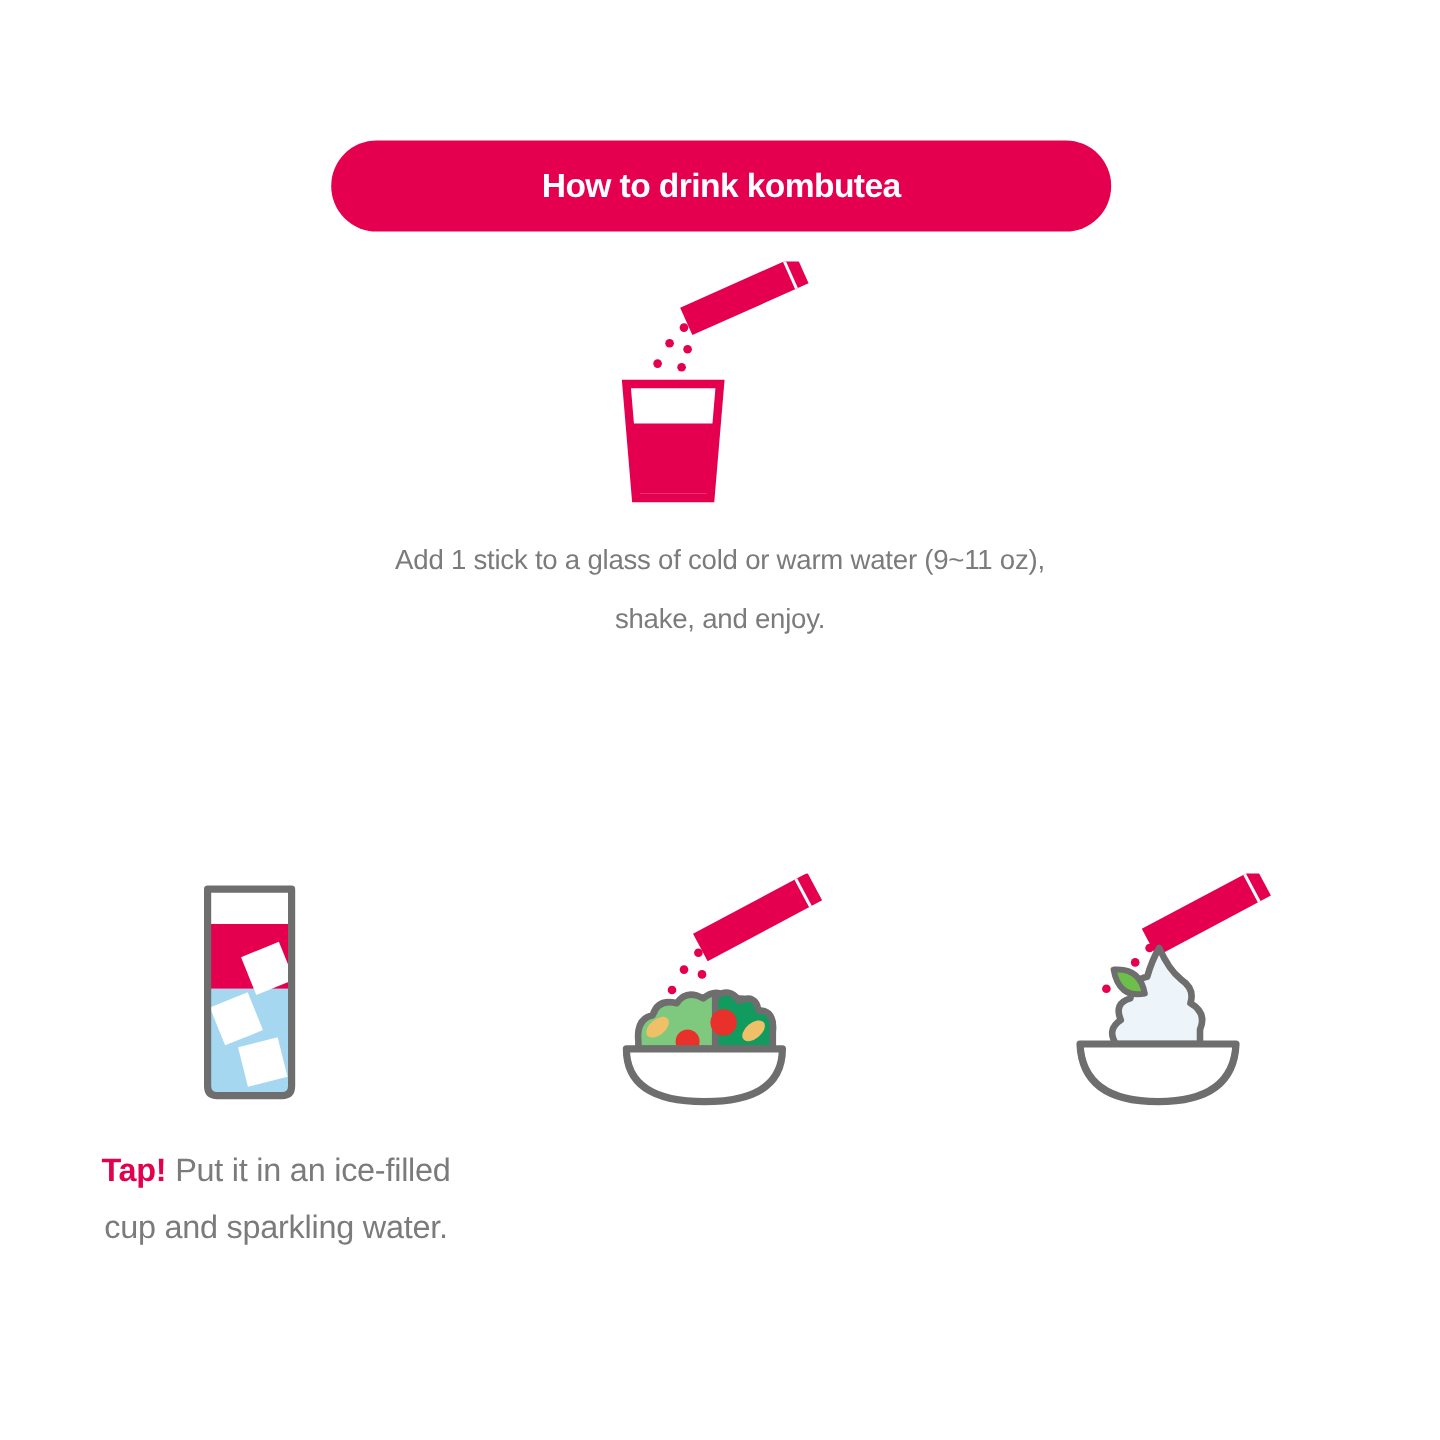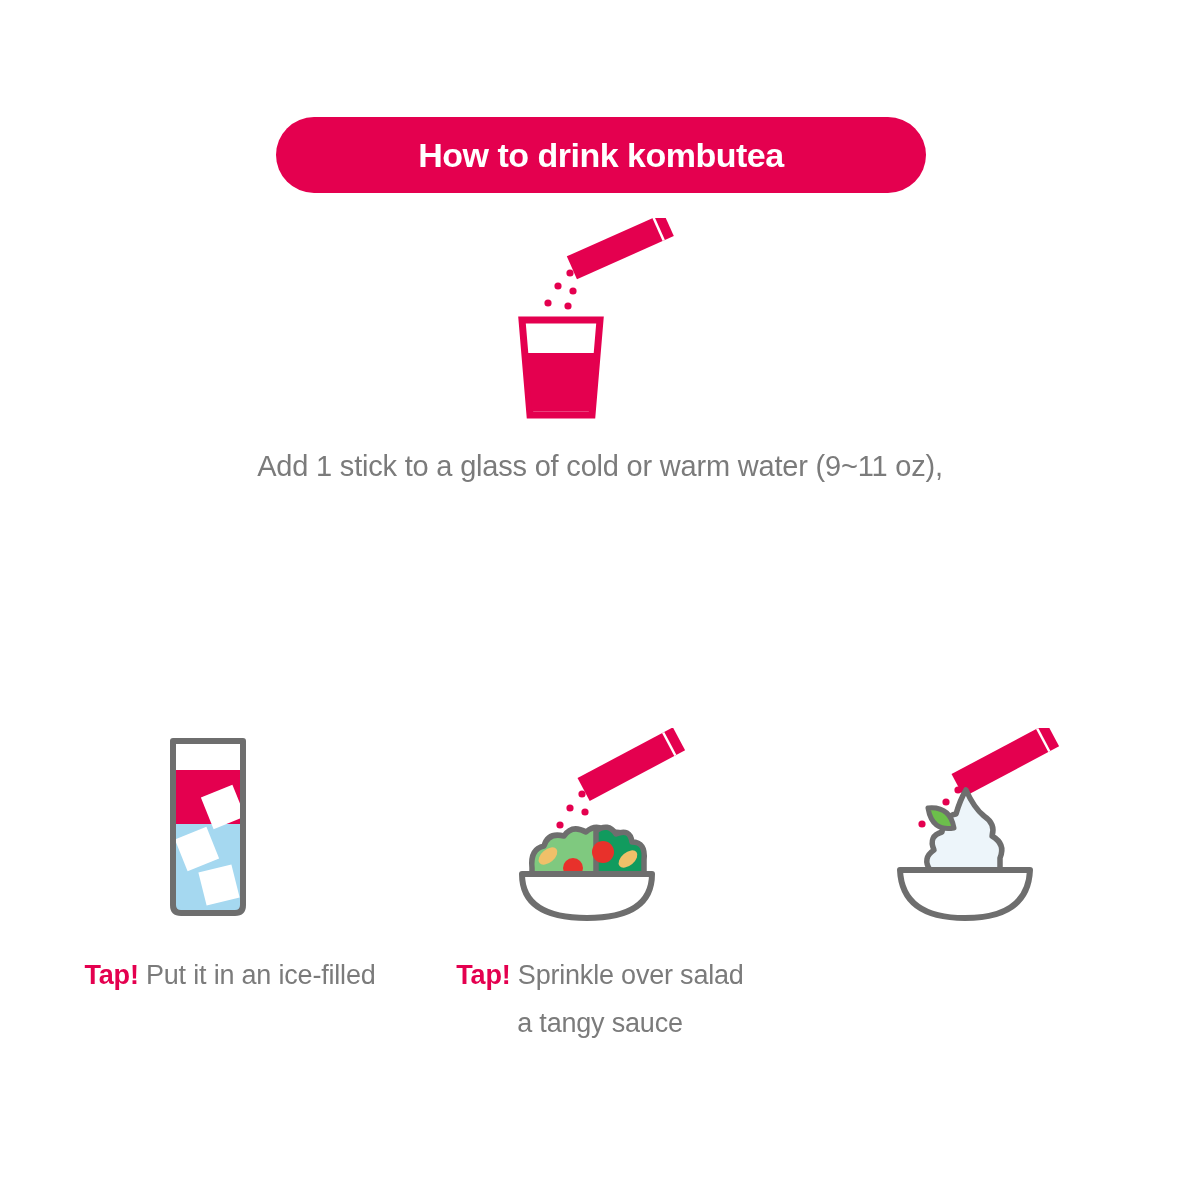--- a/index.html
+++ b/index.html
@@ -28,21 +28,21 @@
     width: 650px;
     height: 76px;
     background: #e4004f;
     border-radius: 38px;
     display: flex;
     align-items: center;
     justify-content: center;
   }
   .banner-text {
     color: #ffffff;
-    font-size: 34px;
+    font-size: 28px;
     font-weight: bold;
     letter-spacing: -0.5px;
     line-height: 1;
   }
   #banner-drink { top: 117px; }
   #banner-recipes { top: 621px; }
 
   
   .drink-icon-wrap {
     position: absolute;
@@ -54,21 +54,21 @@
     justify-content: center;
     align-items: flex-start;
   }
   .drink-caption {
     position: absolute;
     left: 0;
     top: 442px;
     width: 1200px;
     text-align: center;
     color: #7b7b7b;
-    font-size: 29px;
+    font-size: 23px;
     line-height: 49px;
     letter-spacing: -0.2px;
   }
 
   
   .recipes {
     position: absolute;
     left: 45px;
     top: 728px;
     width: 1110px;
@@ -140,20 +140,21 @@
       <g>
         <path d="M22 102 L100 102 L92 197 L30 197 Z" fill="none" stroke="#e4004f" stroke-width="7"></path>
 
         <path d="M25.6 135 L96.4 135 L89.5 193.5 L32.5 193.5 Z" fill="#e4004f"></path>
       </g>
     </svg>
   </div>
 
   <div class="drink-caption">
     <div>Add 1 stick to a glass of cold or warm water (9~11 oz),</div>
+    <div>shake, and enjoy.</div>
   </div>
 
 
   <div class="recipes">
 
     <div class="recipe-col">
       <div class="recipe-icon">
         <svg width="200" height="195" viewBox="0 0 200 195">
           <defs>
             <clipPath id="tumblerClip">
@@ -169,20 +170,21 @@
               <rect x="50" y="104" width="34" height="34" transform="rotate(-22 67 121)"></rect>
               <rect x="72" y="140" width="34" height="34" transform="rotate(-14 89 157)"></rect>
             </g>
           </g>
           <path d="M43 13 L113 13 L113 177 Q113 185 105 185 L51 185 Q43 185 43 177 Z" fill="none" stroke="#6e6e6e" stroke-width="6" stroke-linejoin="round"></path>
         </svg>
       </div>
       <div class="recipe-caption">
         <span class="tap">Tap!</span>
         <span>Put it in an ice-filled</span>
+        <div>cup and sparkling water.</div>
       </div>
     </div>
 
     <div class="recipe-col">
       <div class="recipe-icon">
         <svg width="200" height="195" viewBox="0 0 200 195">
 
           <g transform="rotate(-28 130 38)">
             <rect x="78" y="24" width="108" height="26" fill="#e4004f"></rect>
             <line x1="175" y1="24" x2="175" y2="50" stroke="#ffffff" stroke-width="2.5"></line>
@@ -202,25 +204,20 @@
                      L96 146 Z" fill="#119b5e" stroke="#6e6e6e" stroke-width="5.5" stroke-linejoin="round"></path>
             <circle cx="103" cy="124" r="11" fill="#e8312b"></circle>
             <circle cx="73" cy="140" r="10" fill="#e8312b"></circle>
             <ellipse cx="48" cy="128" rx="11" ry="6.5" fill="#f0c069" transform="rotate(-40 48 128)"></ellipse>
             <ellipse cx="128" cy="131" rx="11" ry="6.5" fill="#f0c069" transform="rotate(-40 128 131)"></ellipse>
           </g>
 
           <path d="M22 146 L152 146 Q152 190 87 190 Q22 190 22 146 Z" fill="#ffffff" stroke="#6e6e6e" stroke-width="6" stroke-linejoin="round"></path>
         </svg>
       </div>
-      <div class="recipe-caption">
-        <span class="tap">Tap!</span>
-        <span>Sprinkle over salad</span>
-        <div>a tangy sauce</div>
-      </div>
     </div>
 
     <div class="recipe-col">
       <div class="recipe-icon">
         <svg width="200" height="195" viewBox="0 0 200 195">
 
           <g transform="rotate(-28 134 34)">
             <rect x="82" y="20" width="108" height="26" fill="#e4004f"></rect>
             <line x1="179" y1="20" x2="179" y2="46" stroke="#ffffff" stroke-width="2.5"></line>
           </g>

